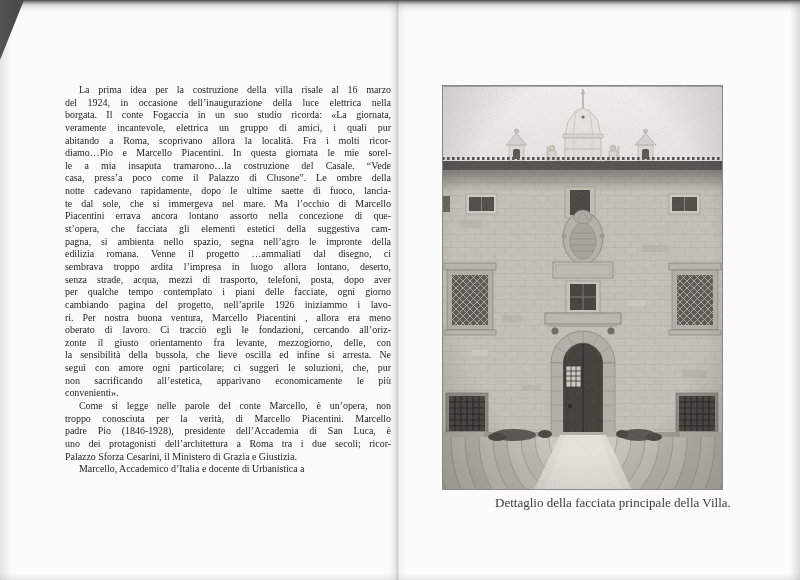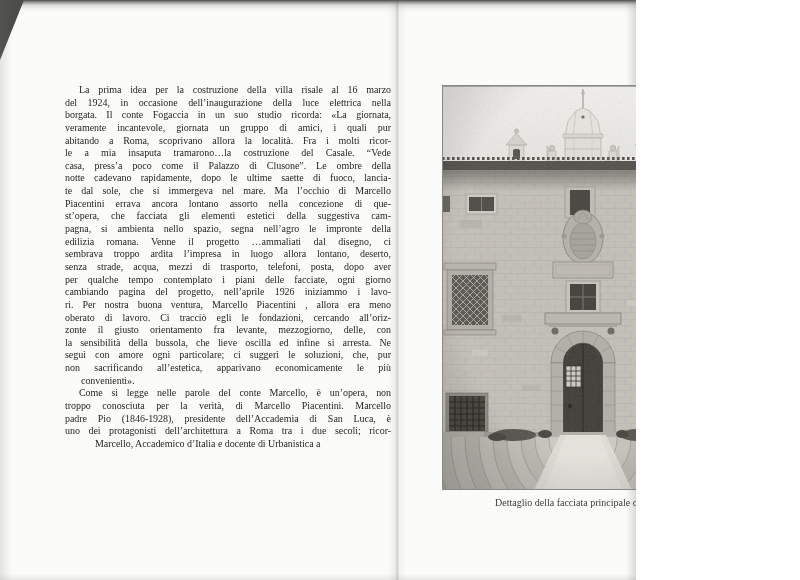--- a/index.html
+++ b/index.html
@@ -1,59 +1,60 @@
 <!DOCTYPE html>
 <html><head>
 <meta charset="utf-8">
 <style>
   html,body{margin:0;padding:0;}
-  .scan{position:relative;width:636px;height:580px;background:#fbfbf9;overflow:hidden;
+  .scan{position:relative;width:800px;height:580px;background:#fbfbf9;overflow:hidden;
         font-family:"Liberation Serif", serif;}
   
   .top-edge{position:absolute;left:0;top:0;width:800px;height:14px;
     background:linear-gradient(180deg,#474745 0px,#8f8f8d 2px,#d9d9d7 5px,#f3f3f1 9px,rgba(251,251,249,0) 14px);}
   .corner-wedge{position:absolute;left:0;top:0;width:24px;height:60px;
     background:#4c4c4a;clip-path:polygon(0 0,100% 0,0 100%);}
   .left-edge{position:absolute;left:0;top:0;width:12px;height:580px;
     background:linear-gradient(90deg,rgba(120,120,118,.18),rgba(0,0,0,0));}
   .gutter{position:absolute;left:388px;top:0;width:18px;height:580px;
     background:linear-gradient(90deg,rgba(0,0,0,0) 0%,rgba(130,130,128,.12) 40%,rgba(95,95,93,.30) 52%,rgba(160,160,158,.10) 62%,rgba(0,0,0,0) 100%);}
   .right-edge{position:absolute;right:0;top:0;width:10px;height:580px;
     background:linear-gradient(270deg,rgba(120,120,118,.25),rgba(0,0,0,0));}
   .bottom-edge{position:absolute;left:0;bottom:0;width:800px;height:6px;
     background:linear-gradient(0deg,rgba(140,140,138,.18),rgba(0,0,0,0));}
   
   .text-col{position:absolute;left:65px;top:84px;width:326px;
     font-size:10px;color:#262624;letter-spacing:-0.05px;}
   .line{height:12.65px;line-height:12.65px;overflow:hidden;
     text-align:justify;text-align-last:justify;}
-  .line.last{text-align-last:left;margin-left:16px;}
+  .line.last{text-align-last:left;}
   .line.indent{text-indent:14px;}
   
   .photo{position:absolute;left:442px;top:85px;width:281px;height:405px;margin:0;}
   .caption{position:absolute;left:495px;top:497px;width:260px;
-    font-size:10px;color:#3b3b39;line-height:12px;}
+    font-size:13px;color:#3b3b39;line-height:12px;}
 </style>
 </head>
 <body>
 
 <div class="scan">
   <div class="top-edge"></div>
   <div class="corner-wedge"></div>
   <div class="left-edge"></div>
   <div class="gutter"></div>
   <div class="right-edge"></div>
   <div class="bottom-edge"></div>
 
   <div class="text-col">
       <div class="line indent">La prima idea per la costruzione della villa risale al 16 marzo</div>
       <div class="line">del 1924, in occasione dell’inaugurazione della luce elettrica nella</div>
       <div class="line">borgata. Il conte Fogaccia in un suo studio ricorda: «La giornata,</div>
-      <div class="line">veramente incantevole, giornata un gruppo di amici, i quali pur</div>
+      <div class="line">veramente incantevole, elettrica un gruppo di amici, i quali pur</div>
       <div class="line">abitando a Roma, scoprivano allora la località. Fra i molti ricor-</div>
+      <div class="line">diamo…Pio e Marcello Piacentini. In questa giornata le mie sorel-</div>
       <div class="line">le a mia insaputa tramarono…la costruzione del Casale. “Vede</div>
       <div class="line">casa, press’a poco come il Palazzo di Clusone”. Le ombre della</div>
       <div class="line">notte cadevano rapidamente, dopo le ultime saette di fuoco, lancia-</div>
       <div class="line">te dal sole, che si immergeva nel mare. Ma l’occhio di Marcello</div>
       <div class="line">Piacentini errava ancora lontano assorto nella concezione di que-</div>
       <div class="line">st’opera, che facciata gli elementi estetici della suggestiva cam-</div>
       <div class="line">pagna, si ambienta nello spazio, segna nell’agro le impronte della</div>
       <div class="line">edilizia romana. Venne il progetto …ammaliati dal disegno, ci</div>
       <div class="line">sembrava troppo ardita l’impresa in luogo allora lontano, deserto,</div>
       <div class="line">senza strade, acqua, mezzi di trasporto, telefoni, posta, dopo aver</div>
@@ -63,20 +64,21 @@
       <div class="line">oberato di lavoro. Ci tracciò egli le fondazioni, cercando all’oriz-</div>
       <div class="line">zonte il giusto orientamento fra levante, mezzogiorno, delle, con</div>
       <div class="line">la sensibilità della bussola, che lieve oscilla ed infine si arresta. Ne</div>
       <div class="line">seguì con amore ogni particolare; ci suggerì le soluzioni, che, pur</div>
       <div class="line">non sacrificando all’estetica, apparivano economicamente le più</div>
       <div class="line last">convenienti».</div>
       <div class="line indent">Come si legge nelle parole del conte Marcello, è un’opera, non</div>
       <div class="line">troppo conosciuta per la verità, di Marcello Piacentini. Marcello</div>
       <div class="line">padre Pio (1846-1928), presidente dell’Accademia di San Luca, è</div>
       <div class="line">uno dei protagonisti dell’architettura a Roma tra i due secoli; ricor-</div>
+      <div class="line last">Palazzo Sforza Cesarini, il Ministero di Grazia e Giustizia.</div>
       <div class="line indent last">Marcello, Accademico d’Italia e docente di Urbanistica a</div>
     </div>
 
   <figure class="photo">
     <svg width="281" height="405" viewBox="0 0 281 405" xmlns="http://www.w3.org/2000/svg">
       <defs>
         <linearGradient id="skyG" x1="0" y1="0" x2="0" y2="1">
           <stop offset="0" stop-color="#f4f3f0"></stop>
             <stop offset="1" stop-color="#e9e7e3"></stop>
         </linearGradient>

